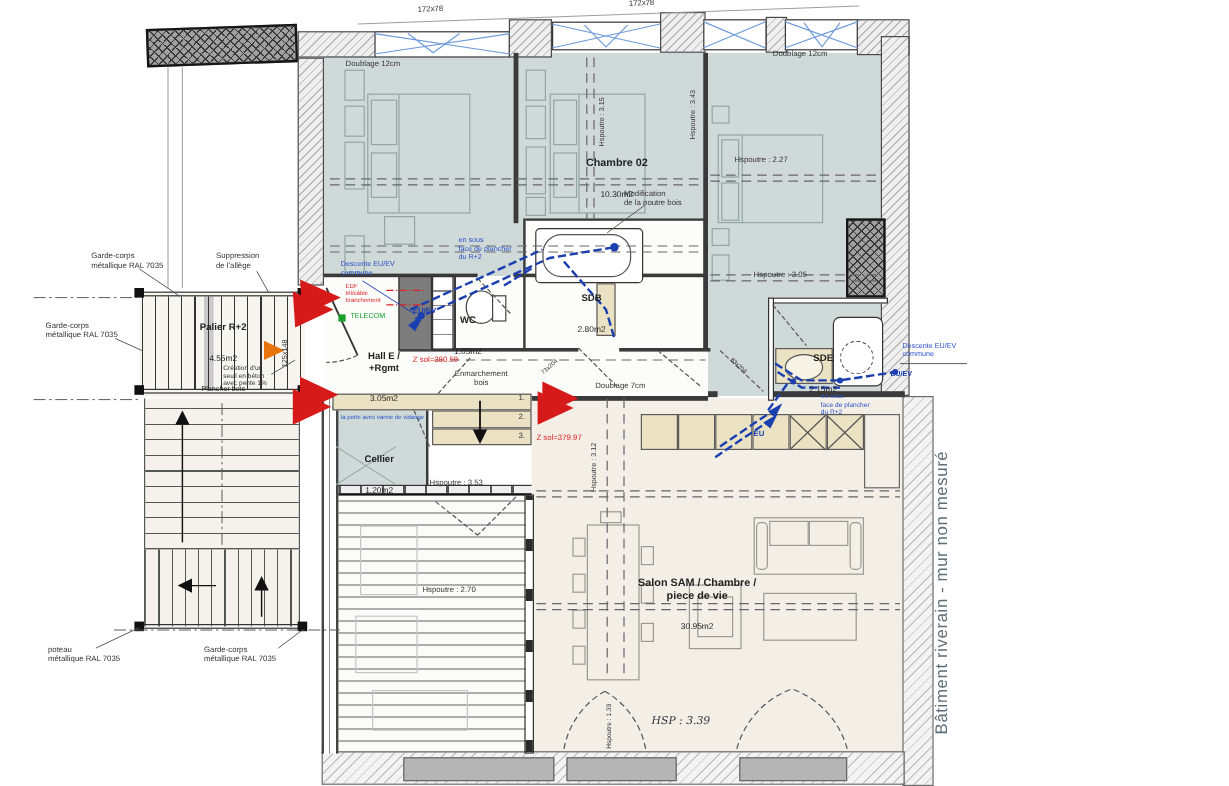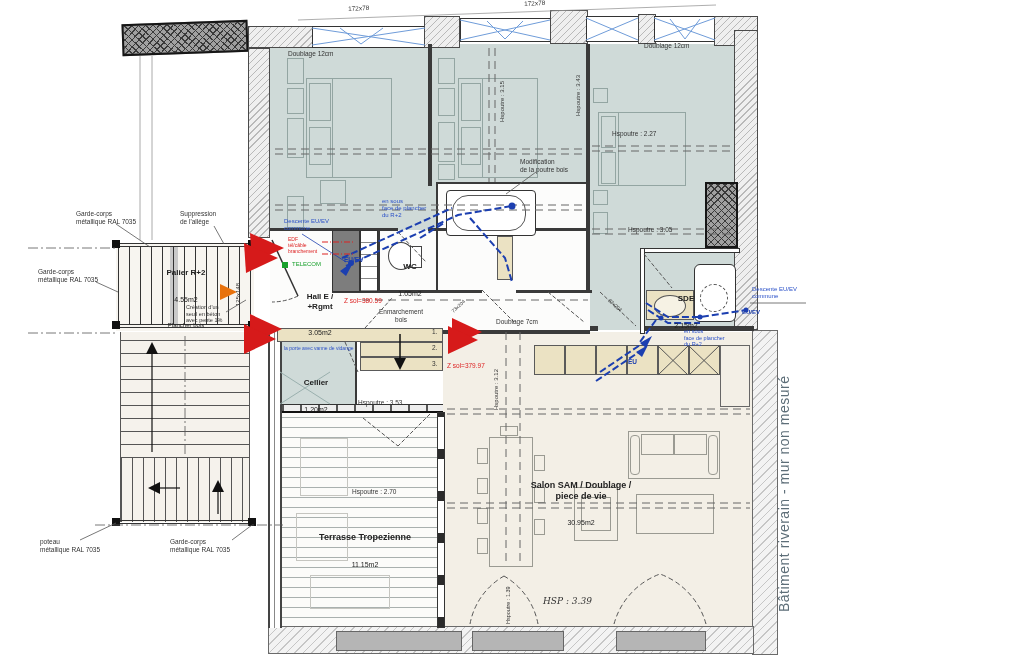--- a/index.html
+++ b/index.html
@@ -287,45 +287,49 @@
     <path d="M160,482 L148,488 L160,494 Z" fill="#111"></path>
     <line x1="218" y1="514" x2="218" y2="486" stroke="#111" stroke-width="1.2"></line>
     <path d="M212,492 L218,480 L224,492 Z" fill="#111"></path>
   </svg>
 
   <div class="lbl" style="left:348px;top:4px;width:40px;transform:rotate(-3deg)">172x78</div>
   <div class="lbl" style="left:524px;top:-1px;width:40px;transform:rotate(-3deg)">172x78</div>
   <div class="lbl" style="left:288px;top:50px">Doublage 12cm</div>
   <div class="lbl" style="left:644px;top:42px">Doublage 12cm</div>
 
-  <div class="rlbl" style="left:392px;top:244px;width:36px">
+  <div class="rlbl" style="left:474px;top:112px;width:80px">
+    <div class="rn">Chambre 02</div>
+    <div class="ra">10.30m2</div>
+  </div>
+  <div class="rlbl" style="left:468px;top:226px;width:50px">
+    <div class="rn8">SDB</div>
+    <div class="ra">2.80m2</div>
+  </div>
+  <div class="rlbl" style="left:372px;top:244px;width:36px">
     <div class="rn8">WC</div>
     <div class="ra">1.05m2</div>
   </div>
   <div class="rlbl" style="left:290px;top:274px;width:60px">
     <div class="rn8">Hall E /
 +Rgmt</div>
     <div class="ra">3.05m2</div>
   </div>
   <div class="rlbl" style="left:662px;top:276px;width:48px">
     <div class="rn8">SDE</div>
     <div class="ra">2.15m2</div>
   </div>
   <div class="rlbl" style="left:286px;top:360px;width:60px">
     <div class="rn8">Cellier</div>
     <div class="ra">1.20m2</div>
   </div>
   <div class="rlbl" style="left:521px;top:462px;width:120px">
-    <div class="rn">Salon SAM / Doublage /
+    <div class="rn">Salon SAM / Chambre /
 piece de vie</div>
     <div class="ra">30.95m2</div>
-  </div>
-  <div class="rlbl" style="left:305px;top:514px;width:120px">
-    <div class="rn">Terrasse Tropezienne</div>
-    <div class="ra">11.15m2</div>
   </div>
   <div class="rlbl" style="left:150px;top:250px;width:72px">
     <div class="rn8">Palier R+2</div>
     <div class="ra">4.55m2</div>
     <div style="font-size:6px">Plancher bois</div>
   </div>
 
   <div class="lbl vtext" style="left:499px;top:58px;height:64px;font-size:6px">Hspoutre : 3.15</div>
   <div class="lbl vtext" style="left:575px;top:52px;height:64px;font-size:6px">Hspoutre : 3.43</div>
   <div class="lbl" style="left:520px;top:158px;width:62px">Modification

